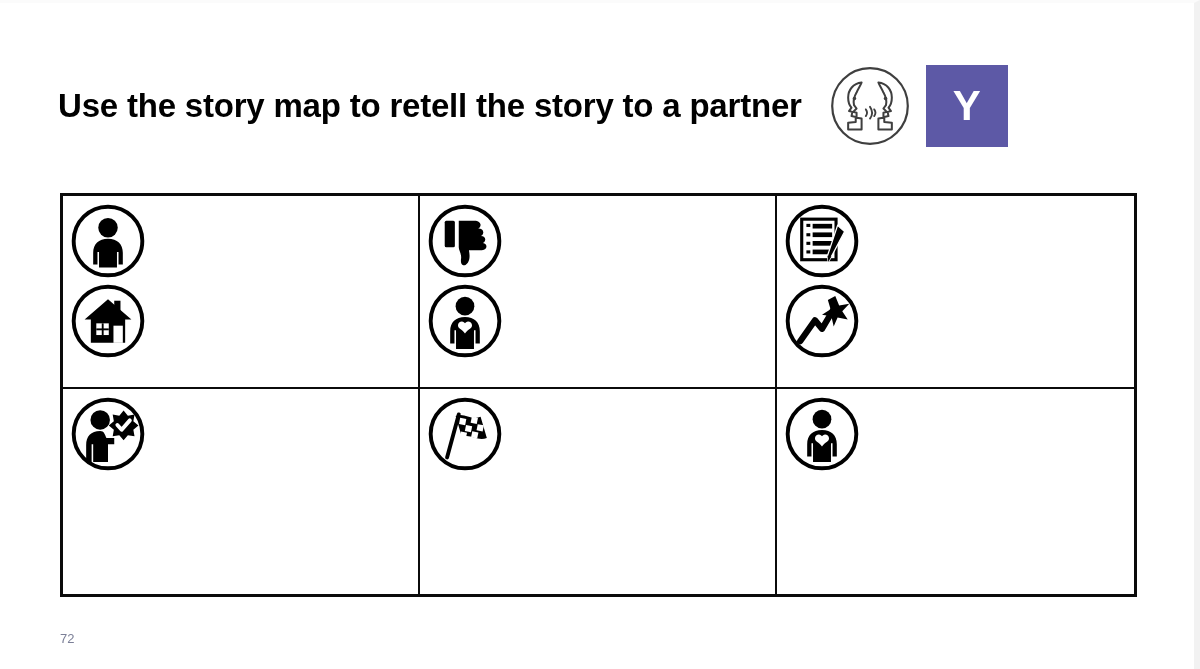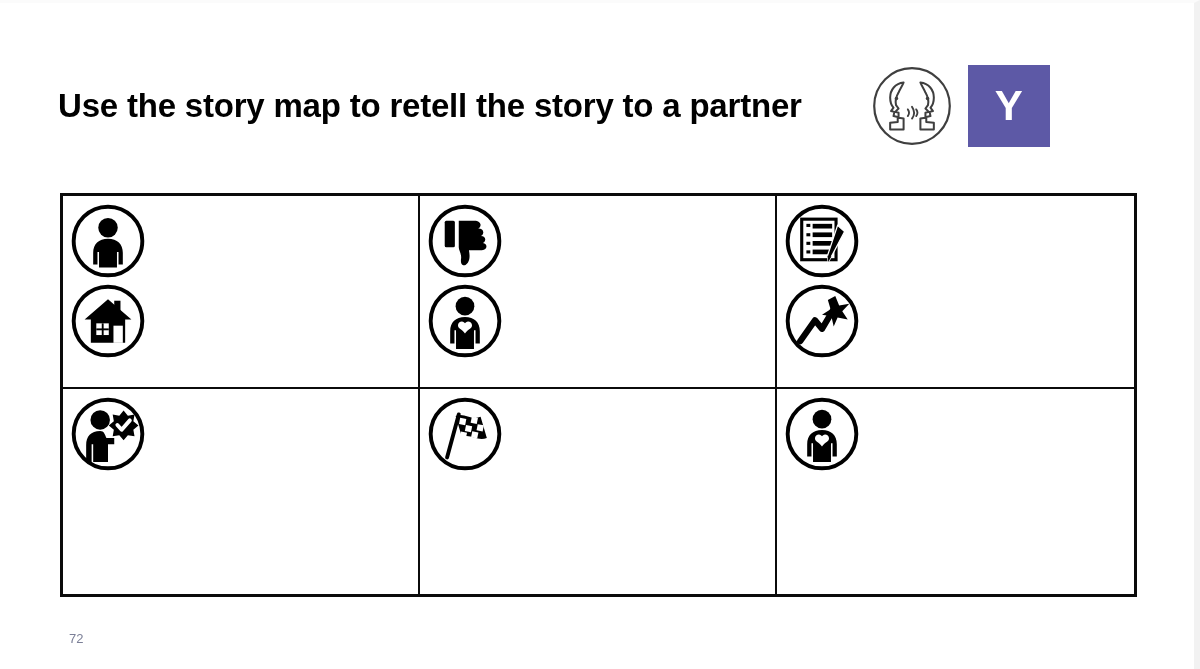--- a/index.html
+++ b/index.html
@@ -25,21 +25,20 @@
 
   
   .header {
     position: absolute;
     left: 58px;
     top: 55px;
     right: 20px;
     height: 96px;
     display: flex;
     align-items: center;
-    gap: 42px;
   }
   .title {
     font-size: 33px;
     font-weight: bold;
     color: #000000;
     letter-spacing: -0.2px;
     white-space: nowrap;
     line-height: 1.05;
     margin: 0;
   }
@@ -103,21 +102,20 @@
   }
 
   
   .page-number {
     position: absolute;
     left: 60px;
     top: 628px;
     font-size: 13px;
     color: #7b7f97;
     font-family: "Liberation Sans", sans-serif;
-    margin-left: 9px;
   }
 </style>
 </head>
 <body>
 
 <div class="slide">
 
   <div class="header">
     <h1 class="title">Use the story map to retell the story to a partner</h1>
 

